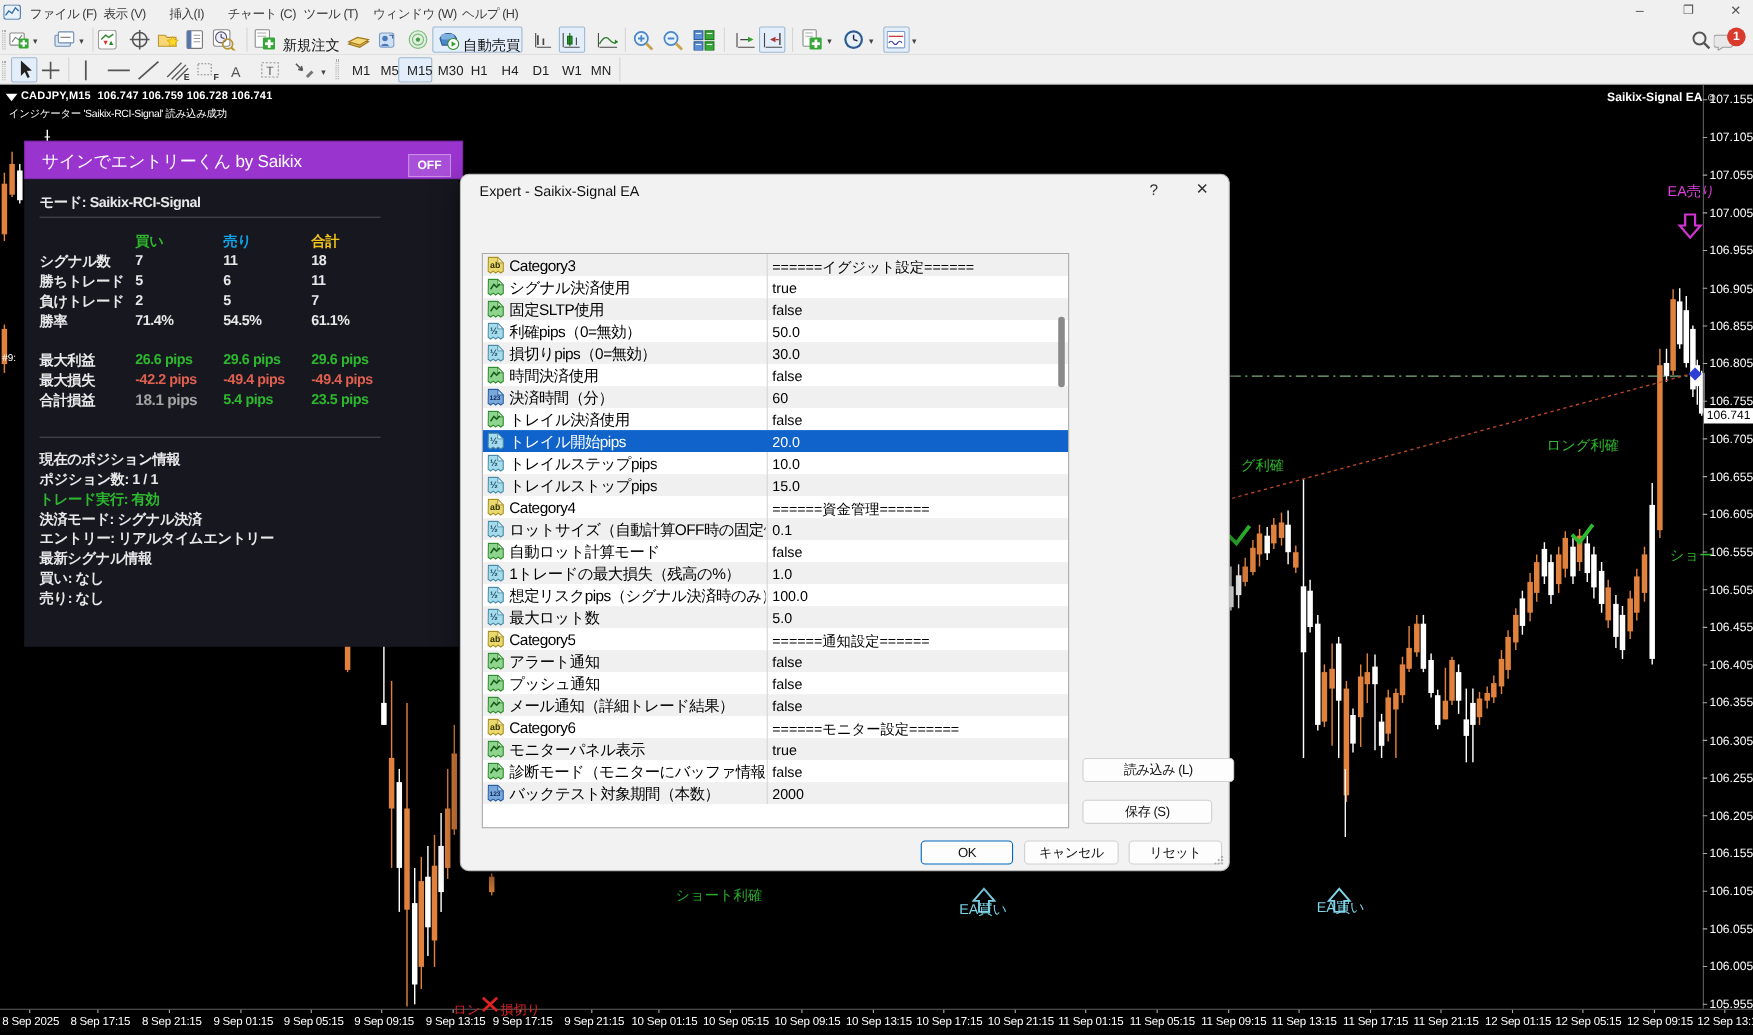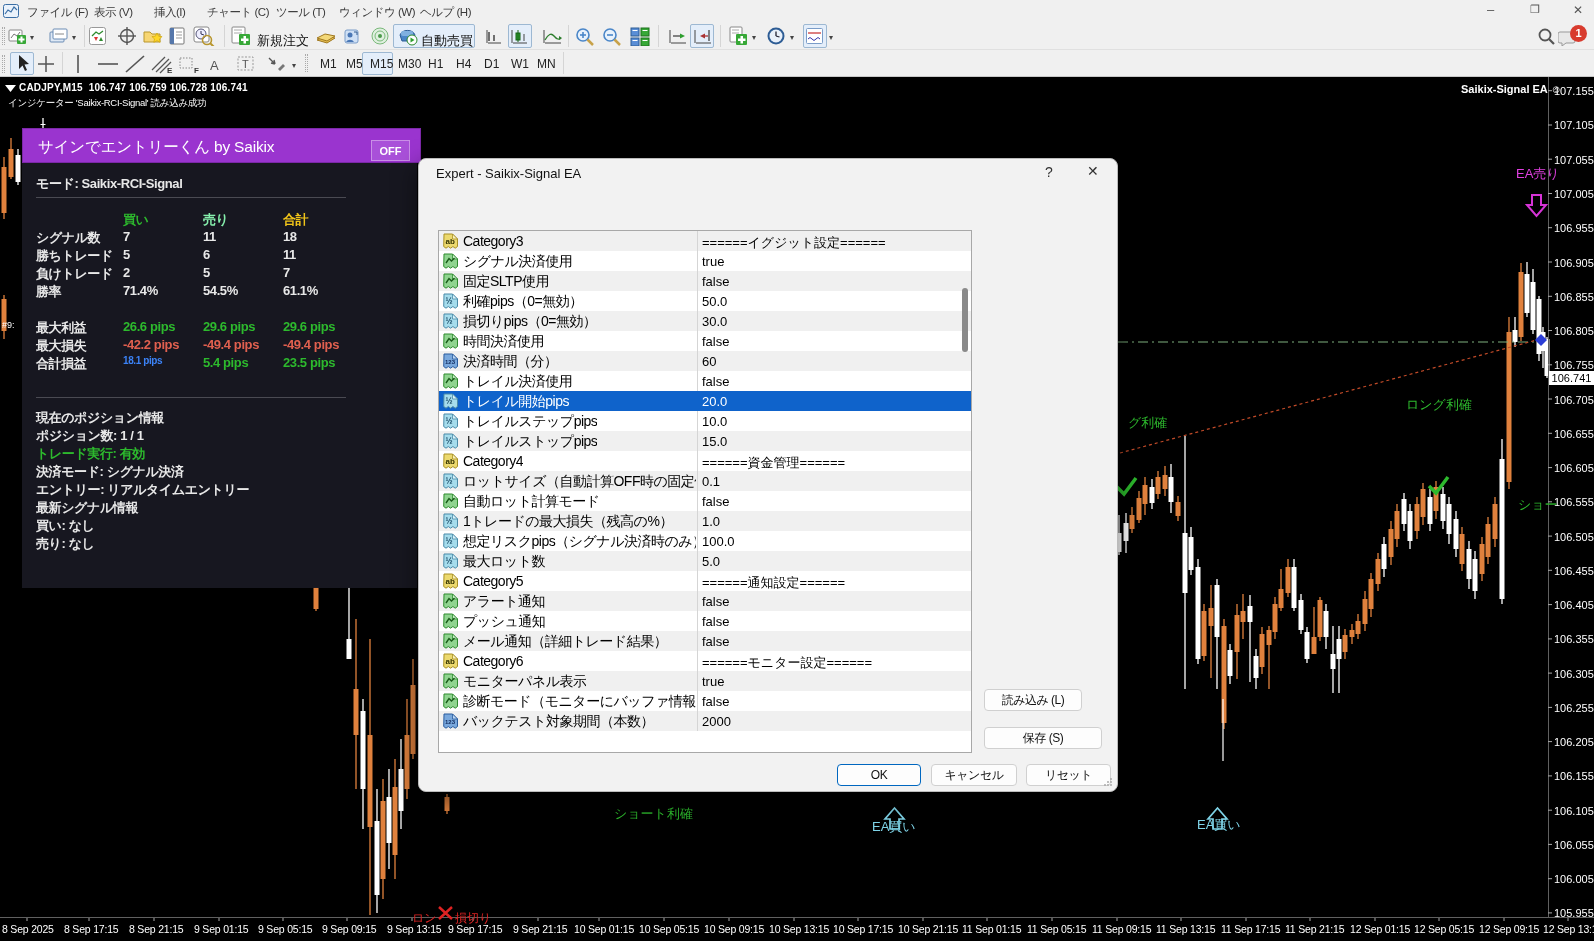--- a/index.html
+++ b/index.html
@@ -584,21 +584,21 @@
 <div class="annot" style="left:455px;top:833px;color:#d22;font-size:12px">損切り</div>
 </div>
 <div class="panel-h">
     <span class="t">サインでエントリーくん by Saikix</span>
     <span class="panel-off">OFF</span>
   </div>
 <div class="panel-b">
 <div style="left:14px;top:12px;font-size:13px">モード: Saikix-RCI-Signal</div>
 <div style="left:14px;top:34px;width:310px;height:1px;background:#4a4a52"></div>
 <div style="left:101px;top:48px;color:#2db92d;font-size:13px">買い</div>
-<div style="left:181px;top:48px;color:#86efac;font-size:13px">売り</div>
+<div style="left:181px;top:48px;color:#0ea5e9;font-size:13px">売り</div>
 <div style="left:261px;top:48px;color:#f0c419;font-size:13px">合計</div>
 <div style="left:14px;top:66px;font-size:13px">シグナル数</div>
 <div style="left:101px;top:66px;font-size:13px">7</div>
 <div style="left:181px;top:66px;font-size:13px">11</div>
 <div style="left:261px;top:66px;font-size:13px">18</div>
 <div style="left:14px;top:84px;font-size:13px">勝ちトレード</div>
 <div style="left:101px;top:84px;font-size:13px">5</div>
 <div style="left:181px;top:84px;font-size:13px">6</div>
 <div style="left:261px;top:84px;font-size:13px">11</div>
 <div style="left:14px;top:102px;font-size:13px">負けトレード</div>
@@ -611,21 +611,21 @@
 <div style="left:261px;top:120px;font-size:13px">61.1%</div>
 <div style="left:14px;top:156px;font-size:13px">最大利益</div>
 <div style="left:101px;top:156px;color:#2db92d;font-size:13px">26.6 pips</div>
 <div style="left:181px;top:156px;color:#2db92d;font-size:13px">29.6 pips</div>
 <div style="left:261px;top:156px;color:#2db92d;font-size:13px">29.6 pips</div>
 <div style="left:14px;top:174px;font-size:13px">最大損失</div>
 <div style="left:101px;top:174px;color:#e0604f;font-size:13px">-42.2 pips</div>
 <div style="left:181px;top:174px;color:#e0604f;font-size:13px">-49.4 pips</div>
 <div style="left:261px;top:174px;color:#e0604f;font-size:13px">-49.4 pips</div>
 <div style="left:14px;top:192px;font-size:13px">合計損益</div>
-<div style="left:101px;top:192px;color:#3b82f6;font-size:10px">18.1 pips</div>
+<div style="left:101px;top:192px;color:#a3a3a3;font-size:14px">18.1 pips</div>
 <div style="left:181px;top:192px;color:#2db92d;font-size:13px">5.4 pips</div>
 <div style="left:261px;top:192px;color:#2db92d;font-size:13px">23.5 pips</div>
 <div style="left:14px;top:234px;width:310px;height:1px;background:#4a4a52"></div>
 <div style="left:14px;top:246px;font-size:13px">現在のポジション情報</div>
 <div style="left:14px;top:264px;font-size:13px">ポジション数: 1 / 1</div>
 <div style="left:14px;top:282px;color:#2db92d;font-size:13px">トレード実行: 有効</div>
 <div style="left:14px;top:300px;font-size:13px">決済モード: シグナル決済</div>
 <div style="left:14px;top:318px;font-size:13px">エントリー: リアルタイムエントリー</div>
 <div style="left:14px;top:336px;font-size:13px">最新シグナル情報</div>
 <div style="left:14px;top:354px;font-size:13px">買い: なし</div>
@@ -880,21 +880,21 @@
           <path d="M1,1 h8.5 l5,5 v7.5 l-2.3,1.7 l-2.3,-1.7 l-2.3,1.7 l-2.3,-1.7 l-2.3,1.7 l-2.3,-1.7 z" fill="#79a8dd" stroke="#2a5c9e" stroke-width="1"></path>
           <path d="M9.5,1 l5,5 h-5 z" fill="#bcd6f2" stroke="#2a5c9e" stroke-width="0.8"></path>
           <text x="2" y="10.5" font-size="6" font-weight="bold" fill="#102a5c">123</text>
         </svg>
         <span class="nm">バックテスト対象期間（本数）</span>
         <span class="vl">2000</span>
         <div style="position:absolute;left:258px;top:0;width:1px;height:20px;background:#d5d5d5"></div>
       </div>
 <div style="position:absolute;right:3px;top:57px;width:6px;height:64px;background:#8a8a8a;border-radius:3px"></div>
 </div>
-<div class="btn" style="left:565px;top:530px;width:98px">読み込み (L)</div>
+<div class="btn" style="left:565px;top:530px;width:138px">読み込み (L)</div>
 <div class="btn" style="left:565px;top:568px;width:118px">保存 (S)</div>
 <div class="btn" style="left:418px;top:605px;width:84px;border:1.5px solid #0067c0">OK</div>
 <div class="btn" style="left:512px;top:605px;width:86px">キャンセル</div>
 <div class="btn" style="left:607px;top:605px;width:85px">リセット</div>
 <svg style="position:absolute;right:4px;bottom:4px" width="10" height="10">
       <circle cx="8" cy="2" r="1" fill="#aaa"></circle>
       <circle cx="8" cy="5" r="1" fill="#aaa"></circle>
       <circle cx="8" cy="8" r="1" fill="#aaa"></circle>
       <circle cx="5" cy="5" r="1" fill="#aaa"></circle>
       <circle cx="5" cy="8" r="1" fill="#aaa"></circle>

